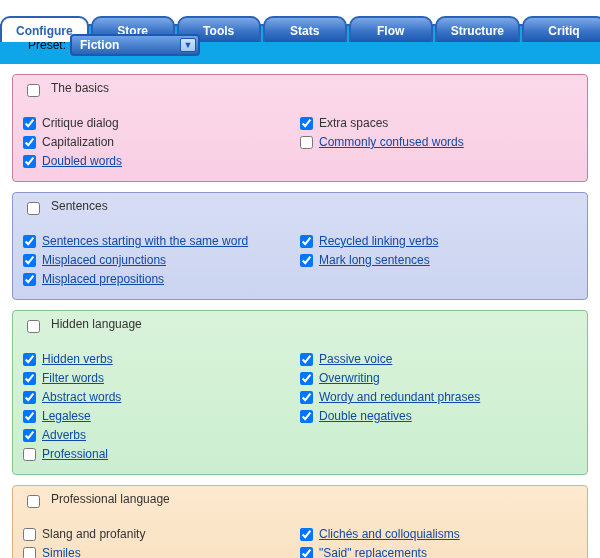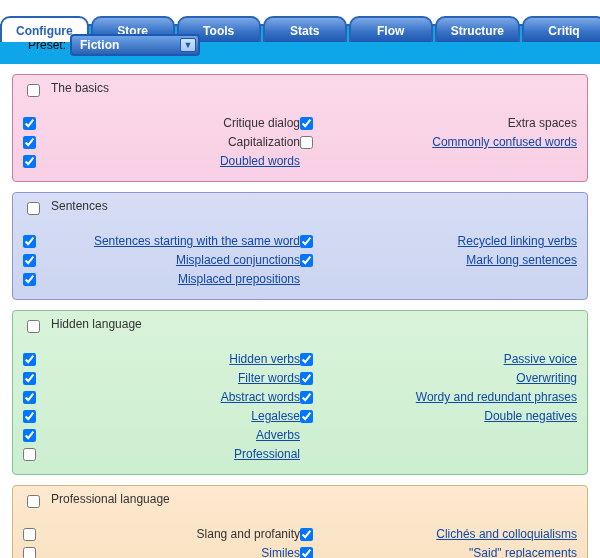--- a/index.html
+++ b/index.html
@@ -121,21 +121,20 @@
   }
   .col {
     flex: 1;
   }
   .row {
     display: flex;
     align-items: center;
     gap: 6px;
     padding: 1px 0;
     line-height: 17px;
-    justify-content: space-between;
   }
   .row input[type=checkbox] {
     width: 13px;
     height: 13px;
     margin: 0;
   }
   .link {
     color: #1049a8;
     text-decoration: underline;
     cursor: pointer;

